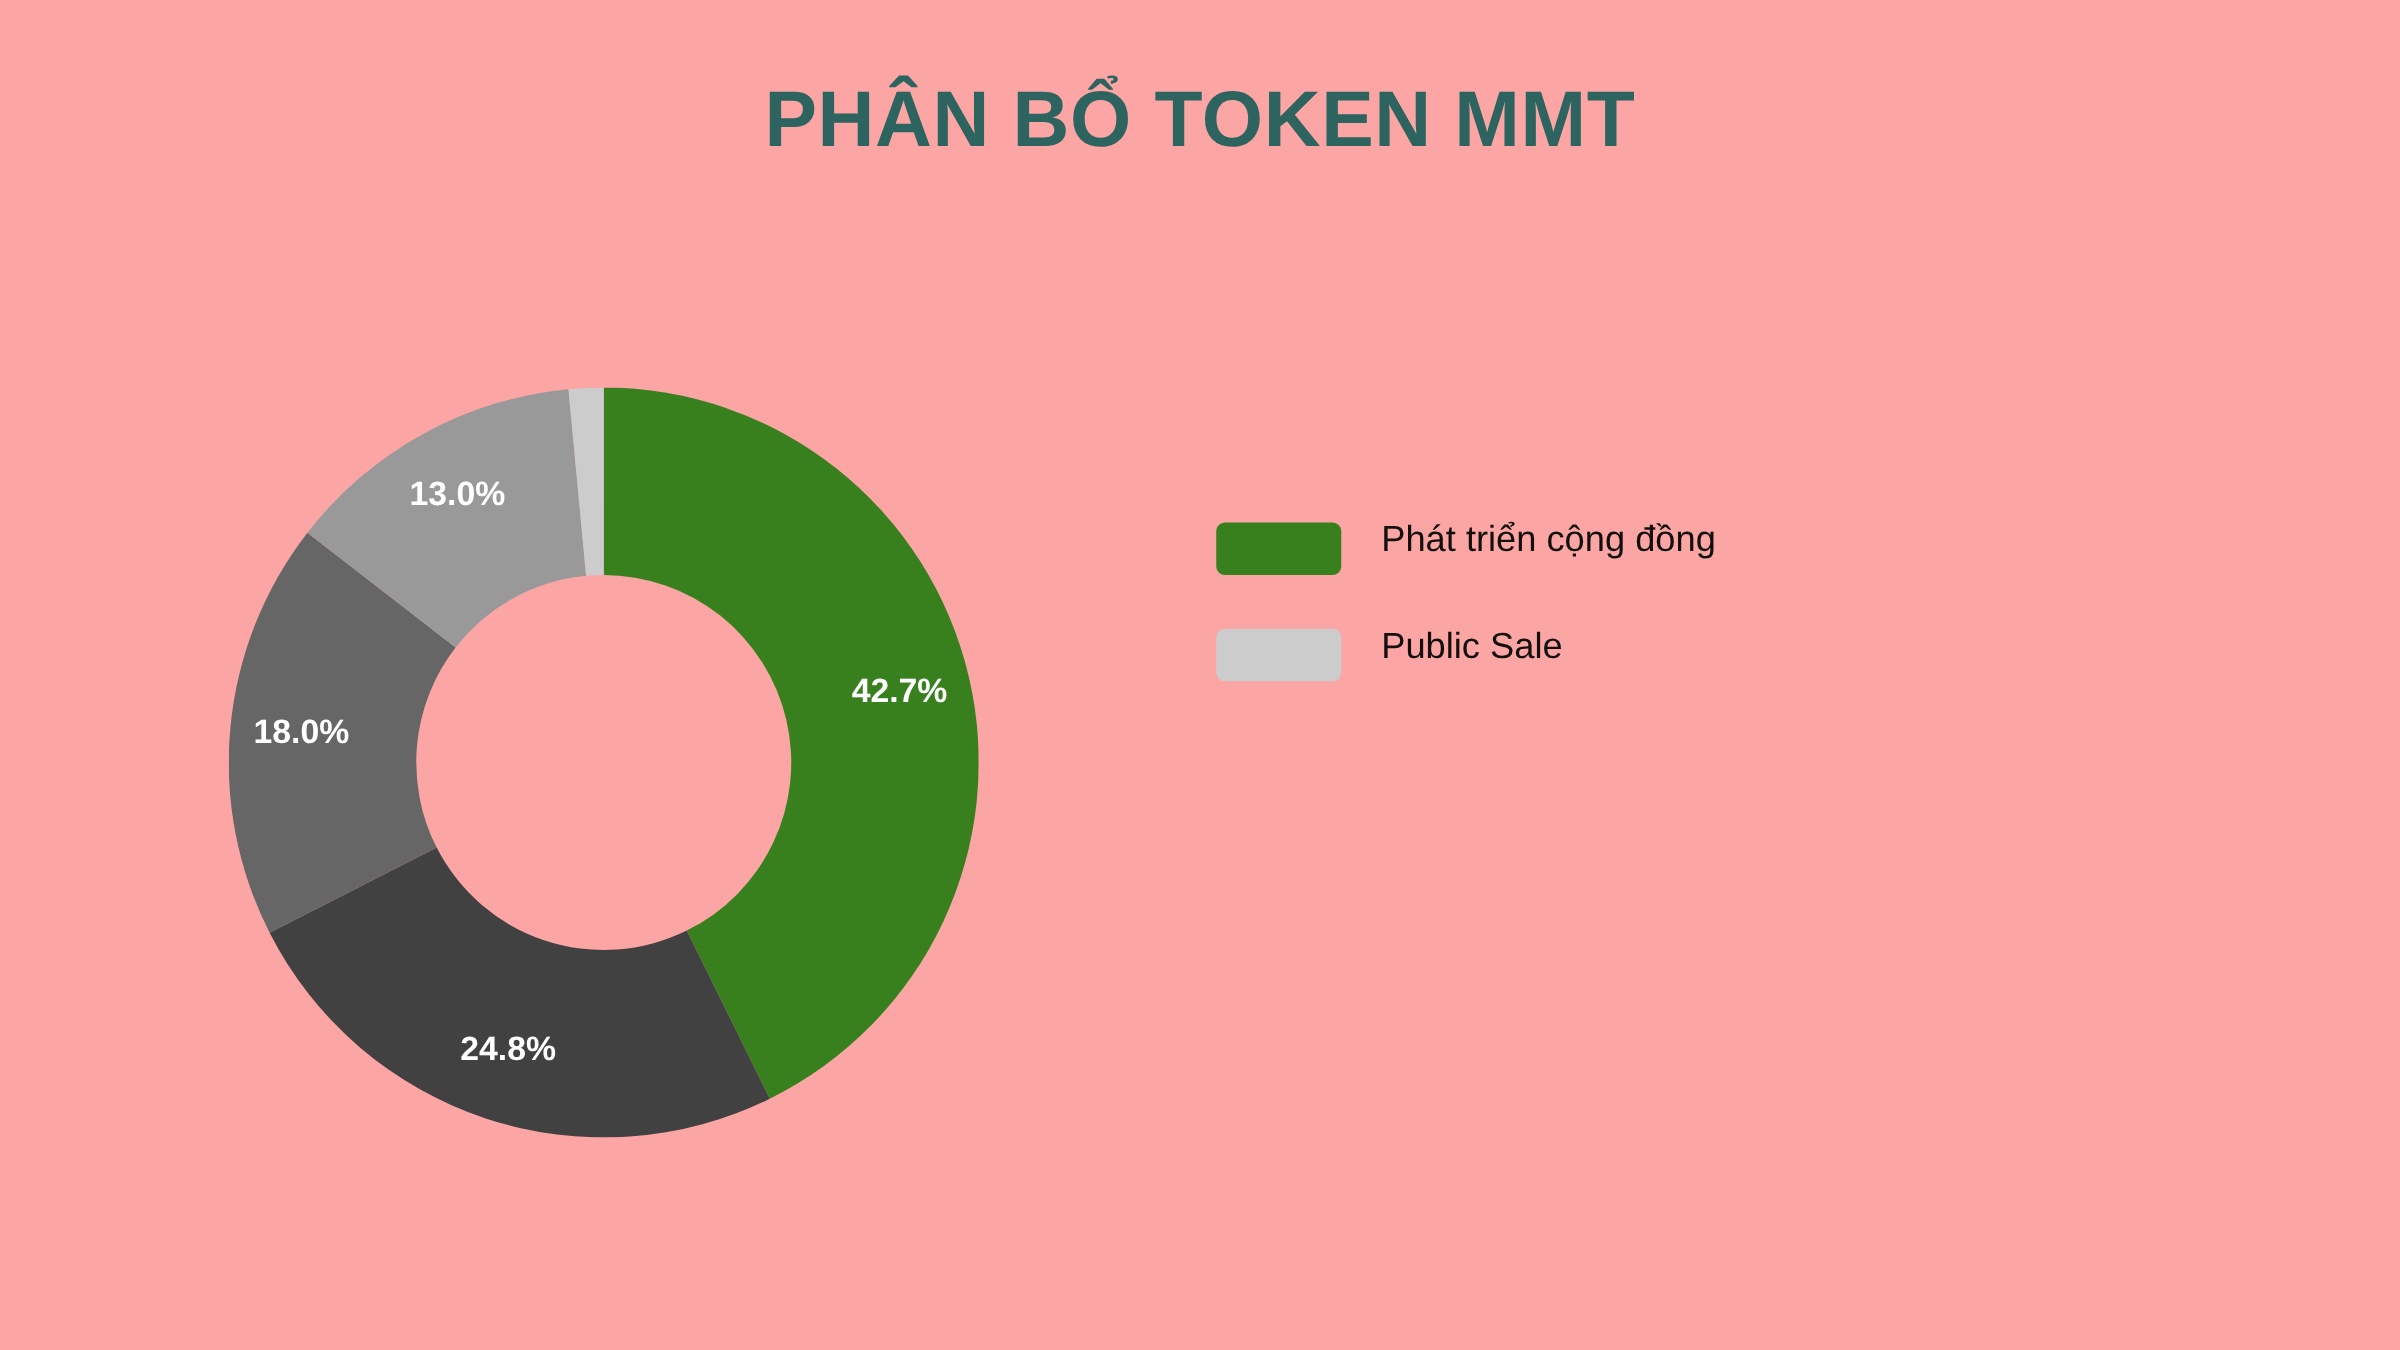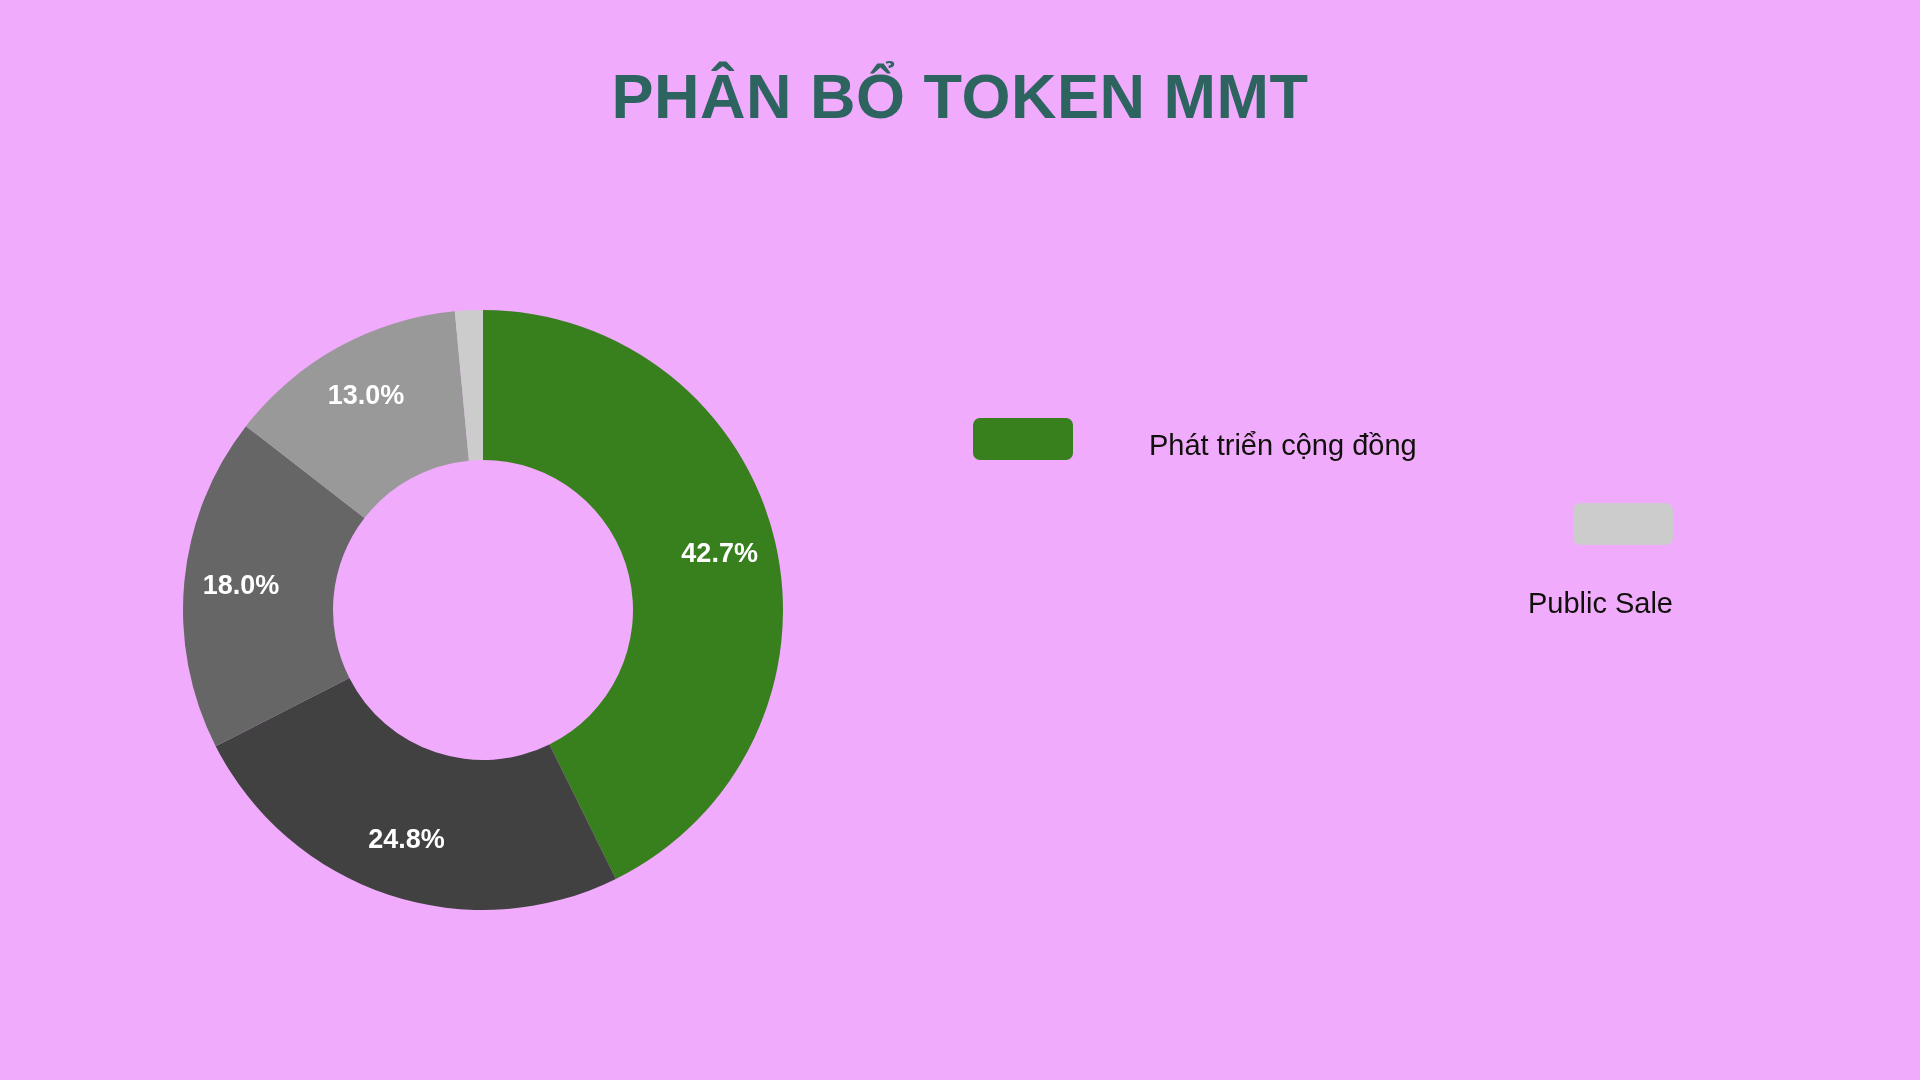--- a/index.html
+++ b/index.html
@@ -14,21 +14,21 @@
     background: #b5dc45;
     font-family: "Liberation Sans", sans-serif;
     position: relative;
   }
 
   #slide {
     position: absolute;
     inset: 0;
     width: 1920px;
     height: 1080px;
-    background: #f0abfc;
+    background: #fca5a5;
   }
 
   
   #chart-title {
     position: absolute;
     top: 62px;
     left: 0;
     width: 1920px;
     text-align: center;
     font-size: 63px;
@@ -62,26 +62,25 @@
   
   #legend {
     position: absolute;
     left: 973px;
     top: 418px;
     width: 700px;
   }
 
   .legend-item {
     display: flex;
-    align-items: flex-end;
+    align-items: flex-start;
     height: 42px;
     margin-bottom: 43px;
-    gap: 44px;
   }
-  .legend-item:last-child { margin-bottom: 0; flex-direction: column; }
+  .legend-item:last-child { margin-bottom: 0; }
 
   .legend-swatch {
     width: 100px;
     height: 42px;
     border-radius: 7px;
     flex: 0 0 auto;
   }
 
   .legend-label {
     margin-left: 32px;

